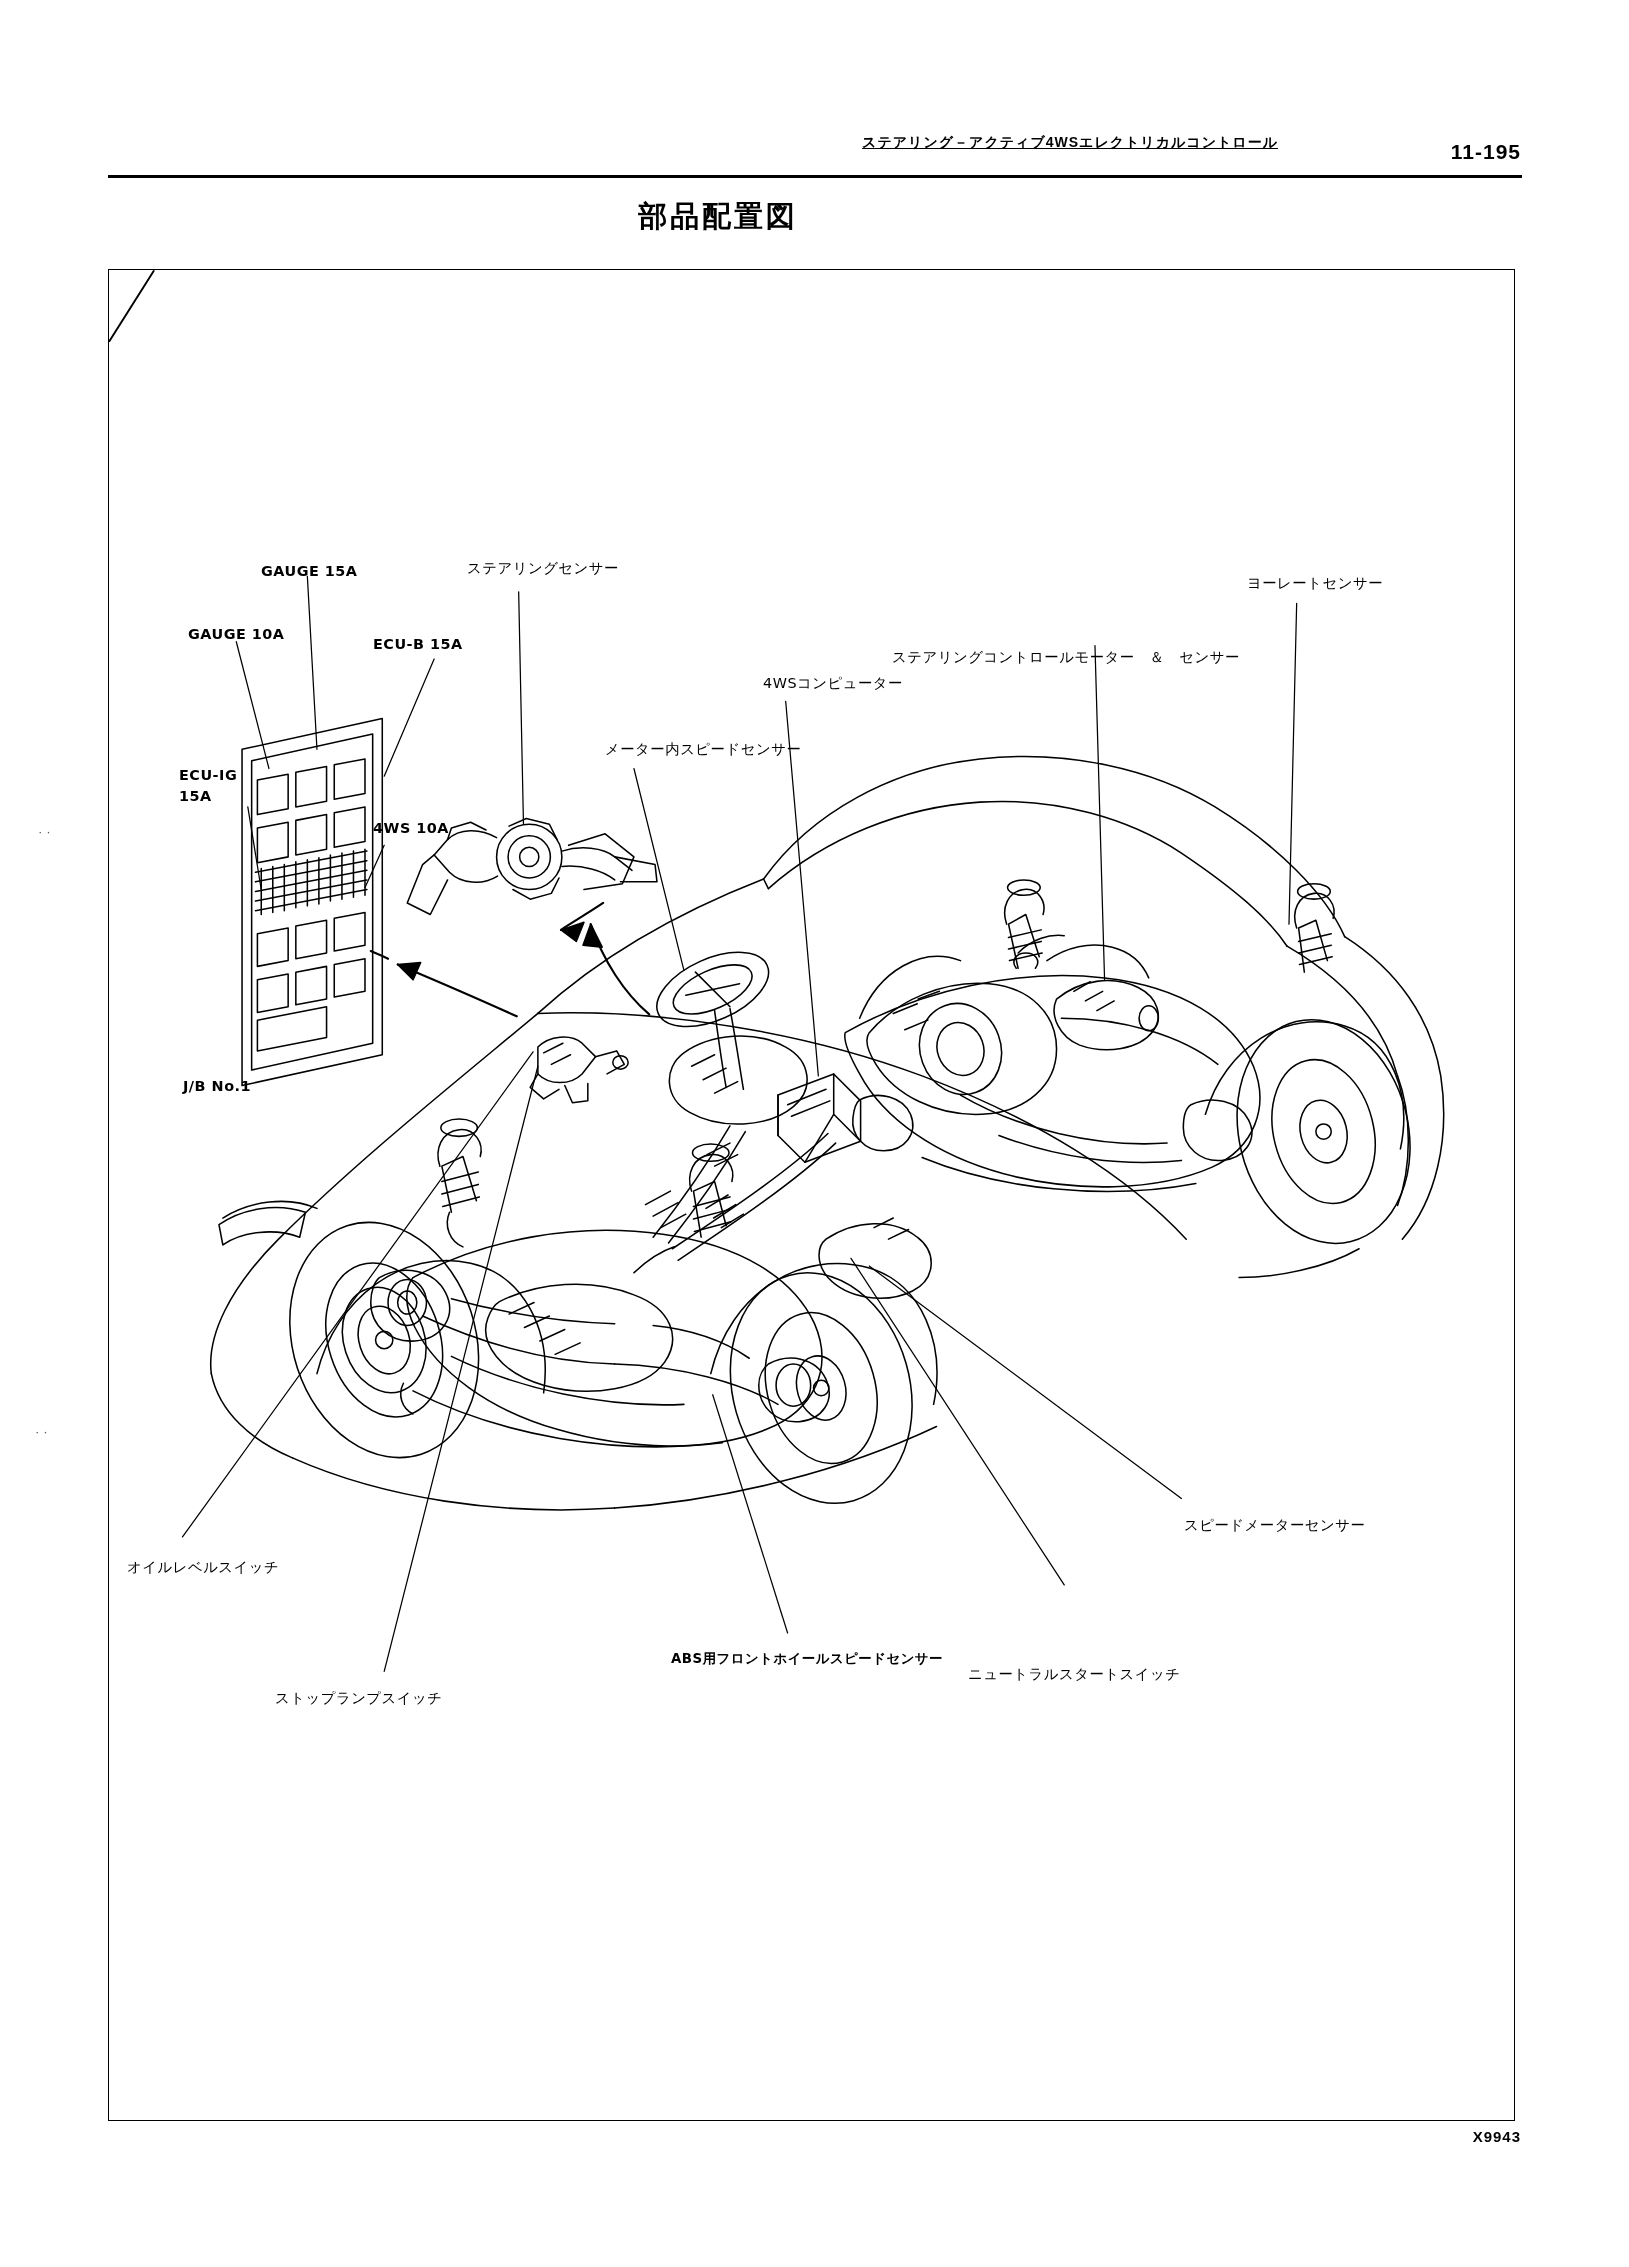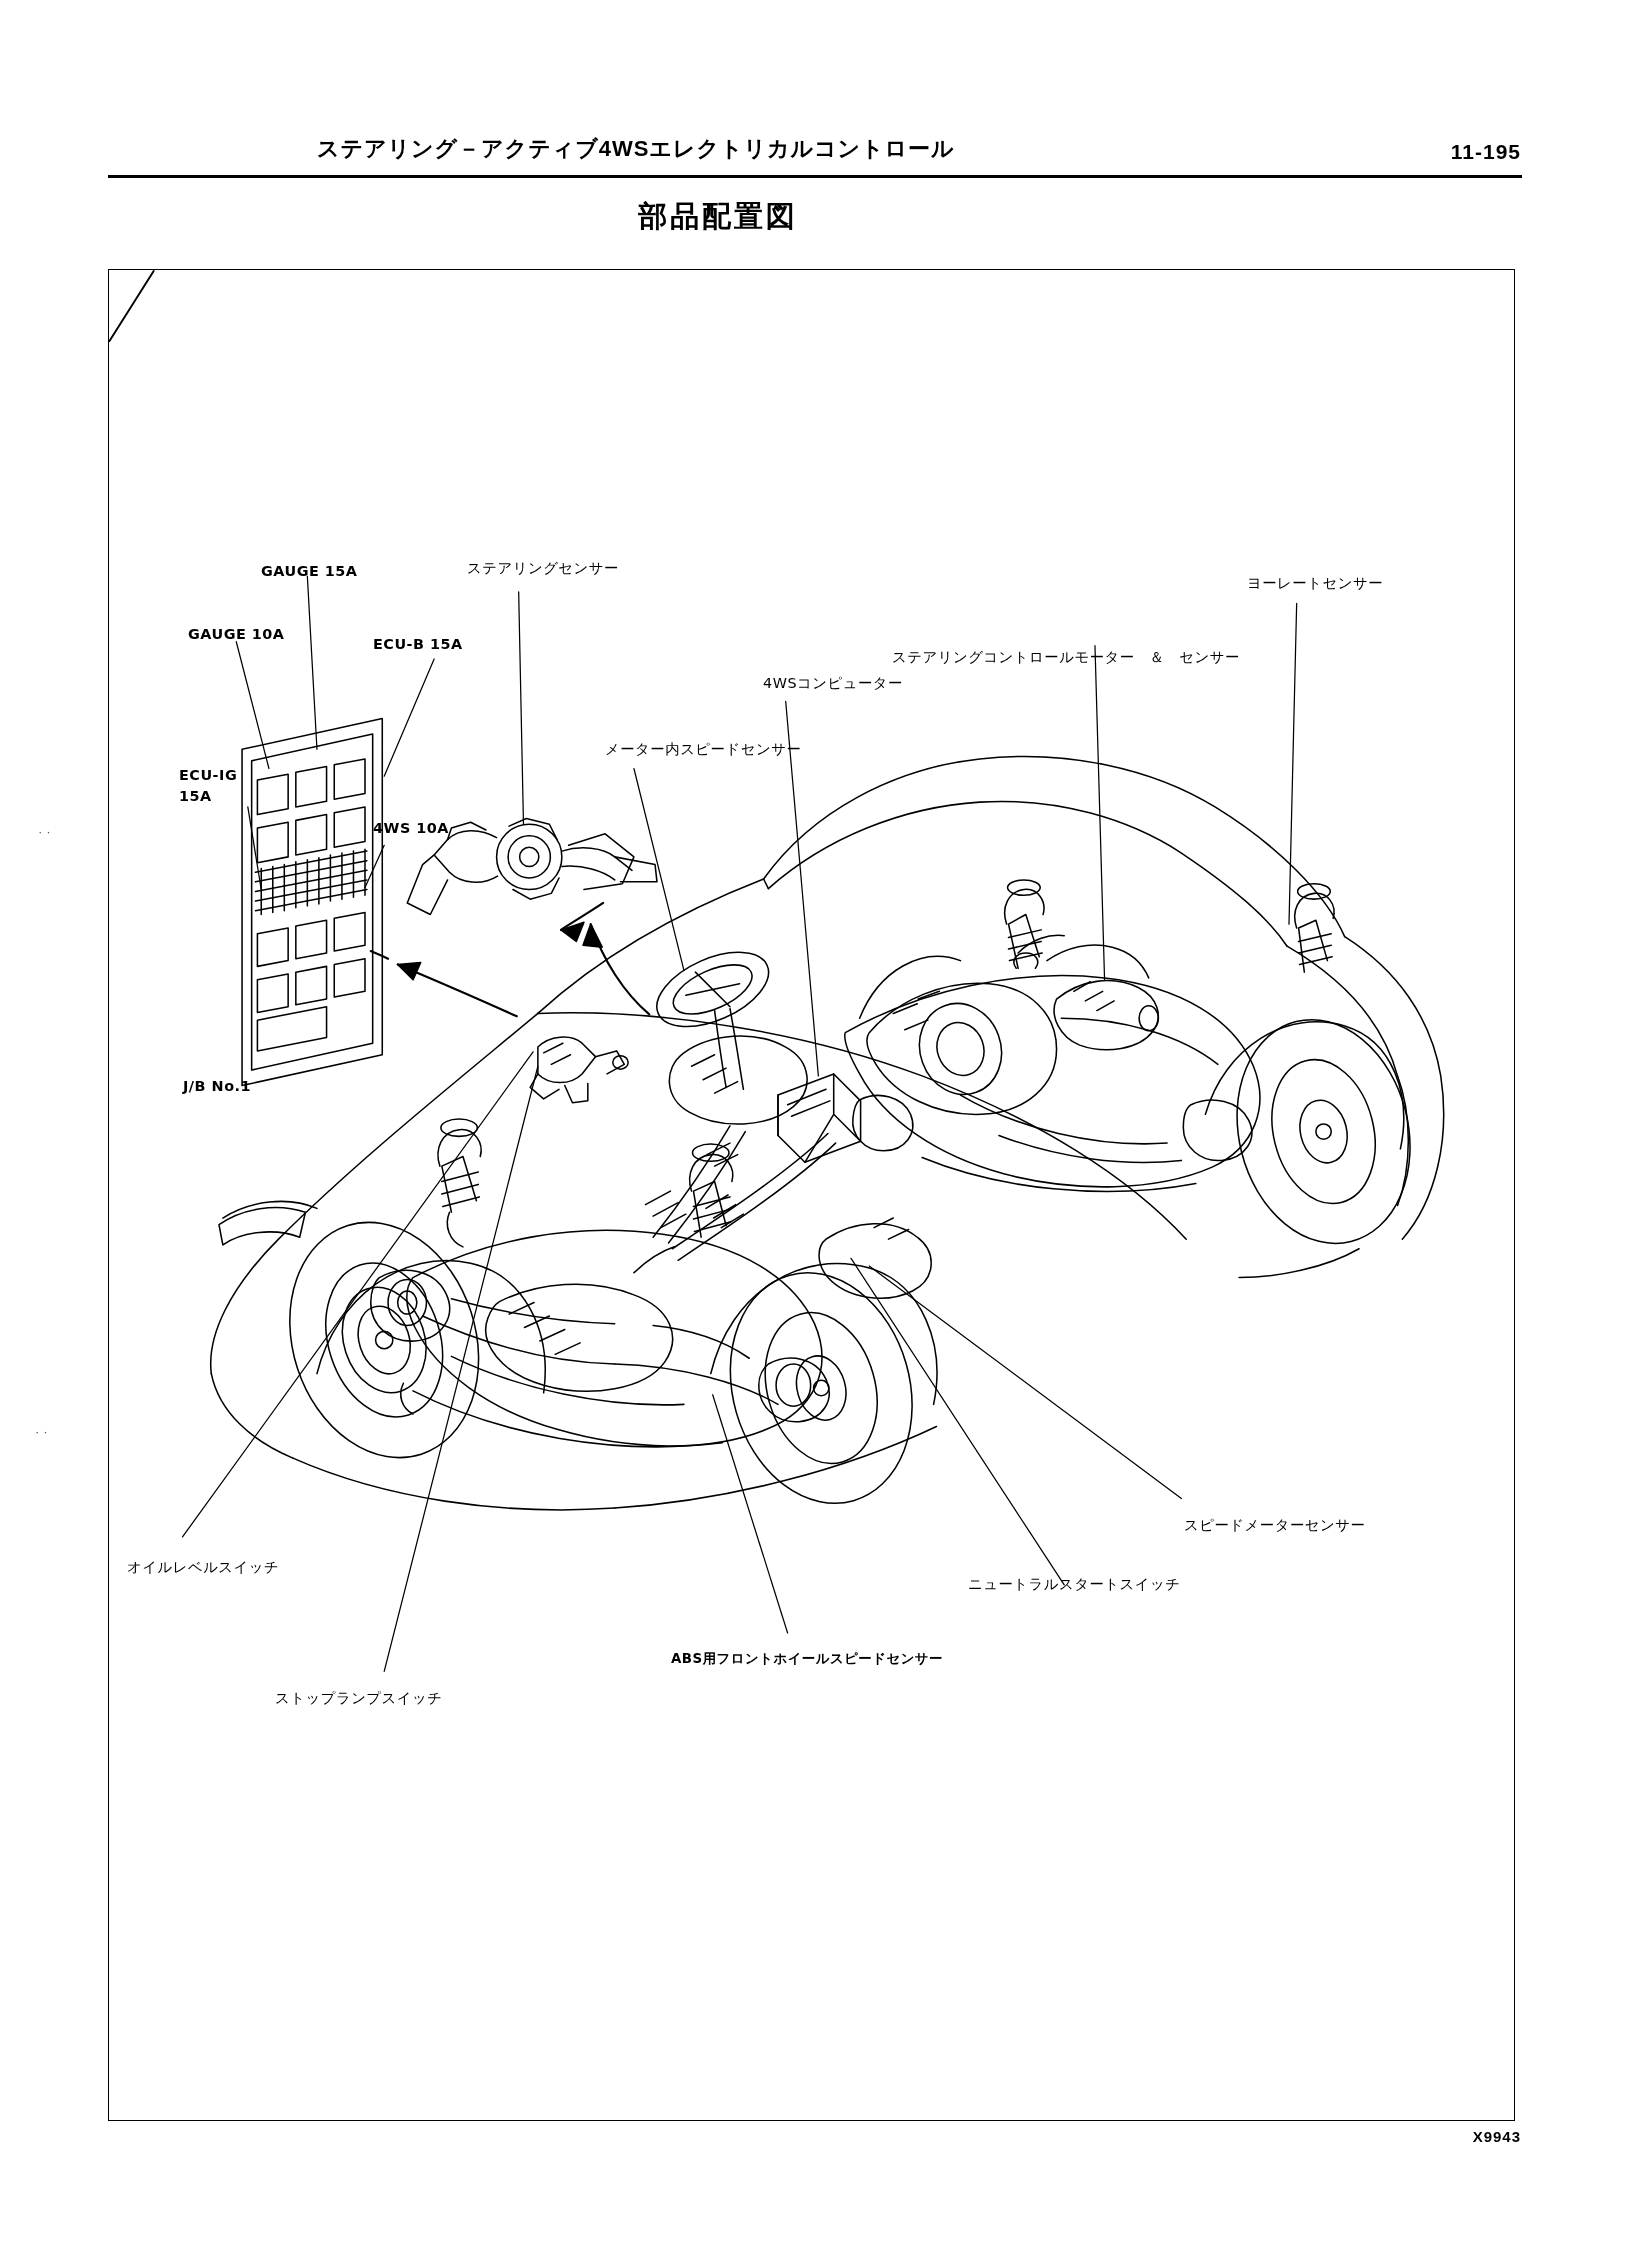--- a/index.html
+++ b/index.html
@@ -28,25 +28,26 @@
     top: 175px;
     width: 1414px;
     height: 2.9px;
     background: #000;
   }
   .header-title {
     position: absolute;
     left: 317px;
     top: 134px;
     width: 961px;
-    text-align: left;
-    font-size: 22px;
+    text-align: right;
+    font-size: 14px;
     font-weight: bold;
     letter-spacing: 1px;
     white-space: nowrap;
+    text-decoration: underline;
   }
   .page-number {
     position: absolute;
     right: 108px;
     top: 140px;
     font-size: 21px;
     font-weight: bold;
     letter-spacing: 1px;
   }
   
@@ -391,19 +392,19 @@
 
   <div class="label" style="left:467px; top:559px;">ステアリングセンサー</div>
   <div class="label" style="left:605px; top:740px;">メーター内スピードセンサー</div>
   <div class="label" style="left:763px; top:674px;">4WSコンピューター</div>
   <div class="label" style="left:892px; top:603px;margin-top:45px;">ステアリングコントロールモーター　＆　センサー</div>
   <div class="label" style="left:1247px; top:574px;">ヨーレートセンサー</div>
 
   <div class="label" style="left:127px; top:1558px;">オイルレベルスイッチ</div>
   <div class="label" style="left:275px; top:1689px;">ストップランプスイッチ</div>
   <div class="label bold small" style="left:671px; top:1650px;">ABS用フロントホイールスピードセンサー</div>
-  <div class="label" style="left:968px; top:1575px;">ニュートラルスタートスイッチ</div>
+  <div class="label" style="left:968px; top:1665px;">ニュートラルスタートスイッチ</div>
   <div class="label" style="left:1184px; top:1516px;">スピードメーターセンサー</div>
 
   <div class="figure-code">X9943</div>
 
 </div>
 
 
 </body></html>

